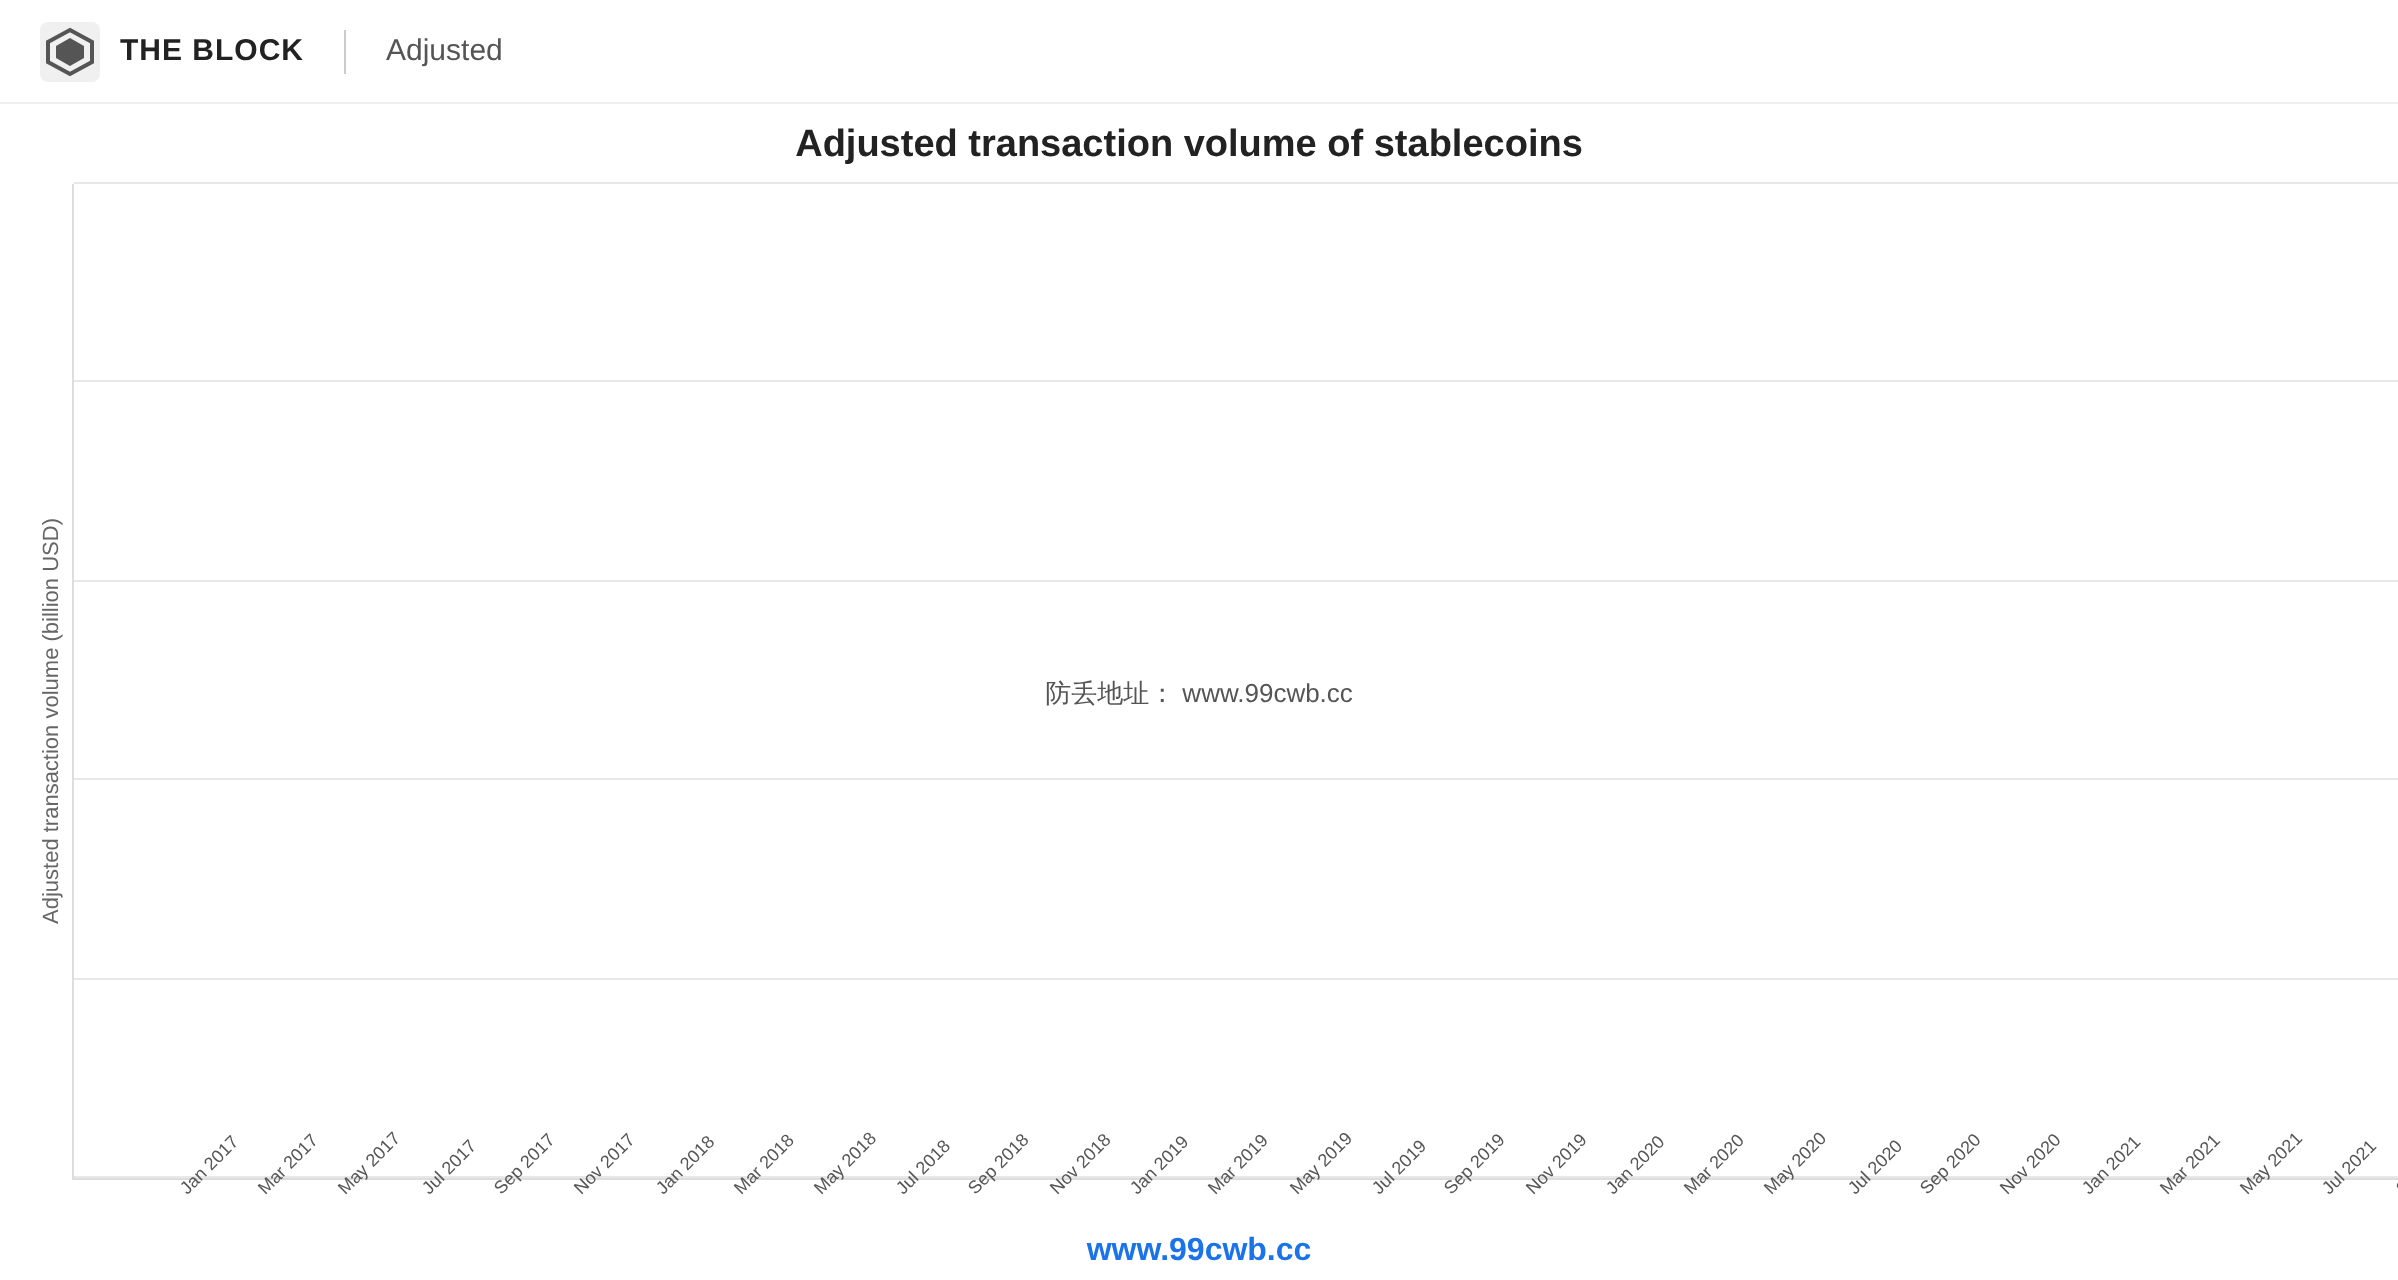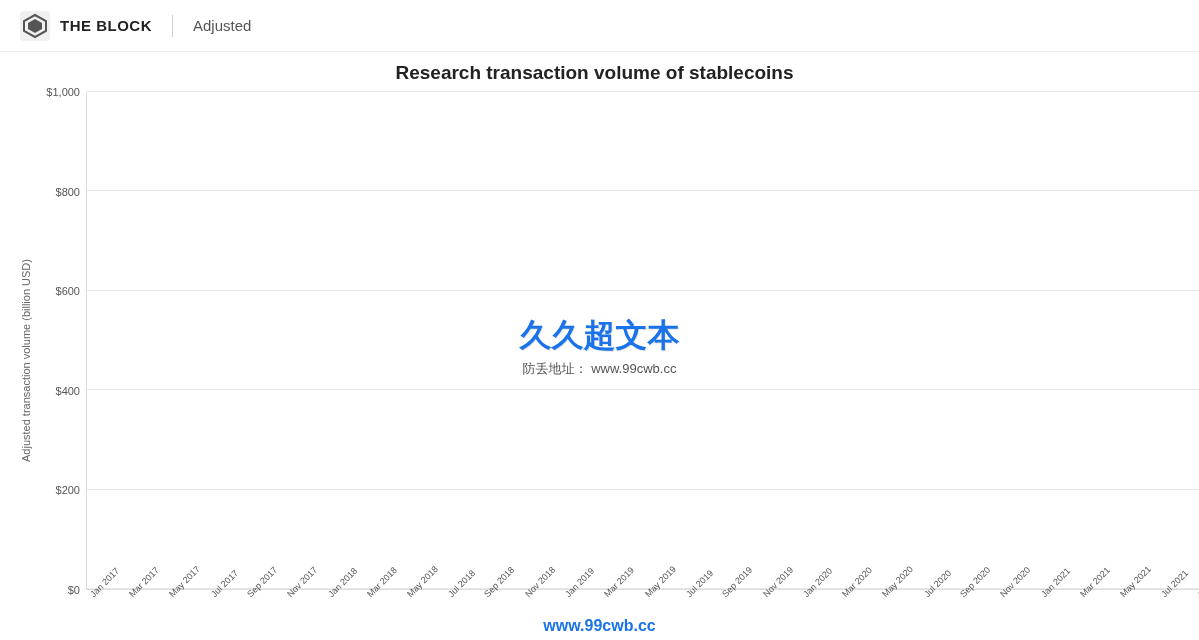--- a/index.html
+++ b/index.html
@@ -195,33 +195,25 @@
       <polygon points="15,4 26,10 26,20 15,26 4,20 4,10" fill="none" stroke="#555" stroke-width="2"></polygon>
       <polygon points="15,8 22,12 22,18 15,22 8,18 8,12" fill="#555"></polygon>
     </svg>
     <span class="logo-text">THE BLOCK</span>
     <div class="divider-v"></div>
     <span class="research-text">Adjusted</span>
   </div>
 </div>
 
 <div class="chart-container">
-  <div class="chart-title">Research transaction volume of stablecoins</div>
+  <div class="chart-title">Adjusted transaction volume of stablecoins</div>
   <div class="chart-body">
     <div class="y-axis-label">Adjusted transaction volume (billion USD)</div>
     <div class="chart-inner">
       <div class="grid-and-bars">
-        <div class="y-ticks" id="y-ticks-container">
-            <div class="y-tick" style="bottom: 100%; transform: translateY(50%);">$1,000</div>
-            <div class="y-tick" style="bottom: 80%; transform: translateY(50%);">$800</div>
-            <div class="y-tick" style="bottom: 60%; transform: translateY(50%);">$600</div>
-            <div class="y-tick" style="bottom: 40%; transform: translateY(50%);">$400</div>
-            <div class="y-tick" style="bottom: 20%; transform: translateY(50%);">$200</div>
-            <div class="y-tick" style="bottom: 0%; transform: translateY(50%);">$0</div>
-          </div>
         <div class="plot-area" id="plot-area">
           <div class="bars-wrapper" id="bars-container">
               <div class="bar-group">
                 <div class="bar-segment" style="background-color: rgb(126, 200, 227); height: 0%;"></div>
                 <div class="bar-segment" style="background-color: rgb(232, 119, 34); height: 0%;"></div>
                 <div class="bar-segment" style="background-color: rgb(245, 197, 24); height: 0%;"></div>
                 <div class="bar-segment" style="background-color: rgb(201, 177, 232); height: 0%;"></div>
                 <div class="bar-segment" style="background-color: rgb(46, 196, 165); height: 0%;"></div>
                 <div class="bar-segment" style="background-color: rgb(232, 50, 74); height: 0%;"></div>
                 <div class="bar-segment" style="background-color: rgb(26, 35, 126); height: 0.2%;"></div>
@@ -551,17 +543,16 @@
           <div class="x-tick">Nov 2020</div>
           <div class="x-tick">Jan 2021</div>
           <div class="x-tick">Mar 2021</div>
           <div class="x-tick">May 2021</div>
           <div class="x-tick">Jul 2021</div>
           <div class="x-tick">Sep 2021</div>
         </div>
     </div>
   </div>
   <div class="watermark">
-    <div class="watermark-main">久久超文本</div>
     <div class="watermark-sub">防丢地址： www.99cwb.cc</div>
   </div>
   <div class="watermark-bottom">www.99cwb.cc</div>
 </div>
 
 </body></html>

